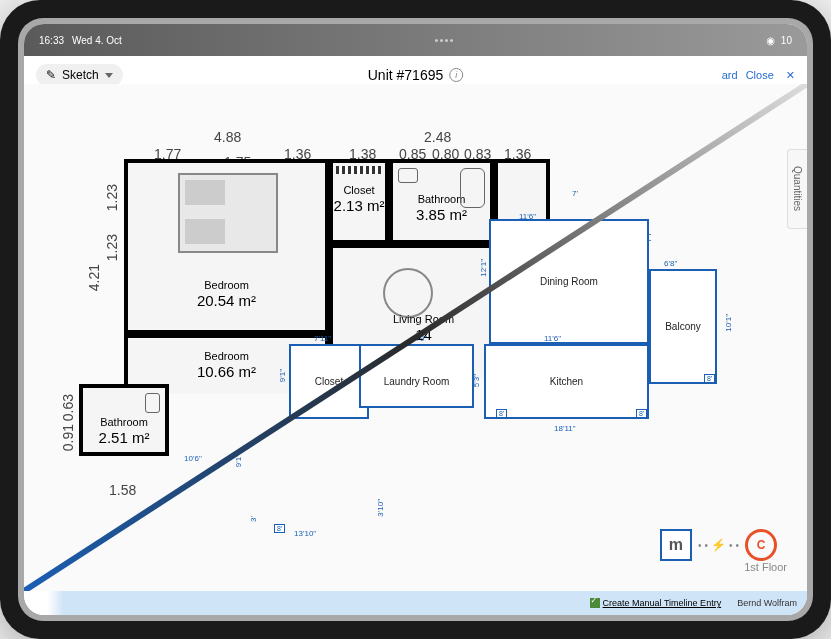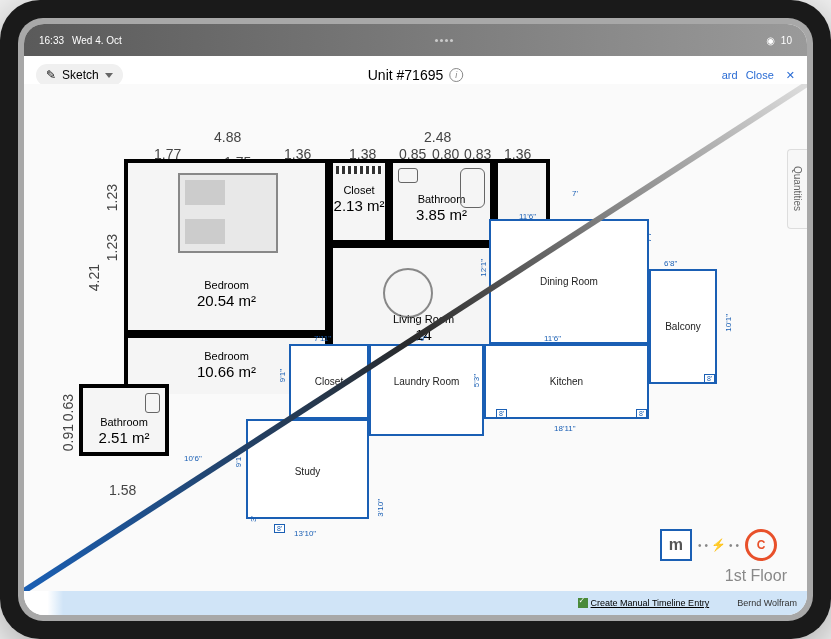--- a/index.html
+++ b/index.html
@@ -33,28 +33,28 @@
 .bp-room { position: absolute; border: 2px solid #1a5fb4; background: #fff; }
 .bp-label { font-size: 10px; text-align: center; color: #222; }
 .bp-dim { position: absolute; font-size: 8px; color: #1a5fb4; white-space: nowrap; }
 .bp-dim.v { writing-mode: vertical-rl; transform: rotate(180deg); }
 .elev8 { font-size: 7px; color: #1a5fb4; background: #fff; border: 1px solid #1a5fb4; padding: 0 2px; }
 .logo-area { position: absolute; bottom: 30px; right: 30px; display: flex; align-items: center; gap: 6px; z-index: 70; }
 .m-logo { width: 32px; height: 32px; border: 2px solid #1a5fb4; background: #fff; display: flex; align-items: center; justify-content: center; font-weight: bold; font-size: 16px; color: #555; }
 .sep-dots { display: flex; gap: 3px; align-items: center; font-size: 10px; color: #888; }
 .bolt { font-size: 12px; color: #555; }
 .c-logo { width: 32px; height: 32px; border: 3px solid #e8502a; border-radius: 50%; display: flex; align-items: center; justify-content: center; font-weight: bold; font-size: 12px; color: #e8502a; }
-.floor-label { position: absolute; bottom: 6px; right: 20px; font-size: 16px; color: #888; }
+.floor-label { position: absolute; bottom: 18px; right: 20px; font-size: 11px; color: #888; }
 .bottom-bar { position: absolute; bottom: 0; left: 0; right: 0; height: 24px; background: linear-gradient(to right, #fff 3%, #d0e4f7 5%); display: flex; align-items: center; font-size: 9px; z-index: 80; }
 .bottom-left { display: flex; align-items: center; gap: 10px; padding-left: 10px; }
 .mode-2d { background: #fff; padding: 2px 6px; border-radius: 3px; font-size: 9px; }
 .case-link { color: #2a6cd4; text-decoration: underline; }
 .status-chip { display: flex; align-items: center; gap: 3px; }
 .folder-icon { width: 10px; height: 8px; background: #e8a030; border-radius: 1px; }
-.bottom-right { margin-left: auto; padding-right: 10px; display: flex; gap: 28px; align-items: center; }
+.bottom-right { margin-left: auto; padding-right: 10px; display: flex; gap: 16px; align-items: center; }
 .check-link { display: flex; align-items: center; gap: 3px; }
 .checkbox { width: 10px; height: 10px; background: #4a8a3a; display: inline-block; position: relative; }
 .checkbox::after { content: '✓'; color: #fff; font-size: 8px; position: absolute; top: -2px; left: 1px; }
 .user-name { color: #333; }
 </style>
 </head>
 <body>
 
 <div class="tablet-frame">
 <div class="tablet-inner">
@@ -186,24 +186,21 @@
     </div>
     <div class="bp-room" style="left:465px;top:135px;width:160px;height:125px">
       <div class="bp-label" style="margin-top:55px">Dining Room</div>
     </div>
     <div class="bp-room" style="left:460px;top:260px;width:165px;height:75px">
       <div class="bp-label" style="margin-top:30px">Kitchen</div>
     </div>
     <div class="bp-room" style="left:265px;top:260px;width:80px;height:75px">
       <div class="bp-label" style="margin-top:30px">Closet</div>
     </div>
-    <div class="bp-room" style="left:222px;top:335px;width:123px;height:100px">
-      <div class="bp-label" style="margin-top:45px">Study</div>
-    </div>
-    <div class="bp-room" style="left:345px;top:260px;width:115px;height:92px">
+    <div class="bp-room" style="left:335px;top:260px;width:115px;height:64px">
       <div class="bp-label" style="margin-top:30px">Laundry Room</div>
     </div>
 
     <div class="bp-dim" style="left:290px;top:250px">7'11"</div>
     <div class="bp-dim" style="left:390px;top:250px">4'9"</div>
     <div class="bp-dim" style="left:520px;top:250px">11'6"</div>
     <div class="bp-dim v" style="left:254px;top:285px">9'1"</div>
     <div class="bp-dim v" style="left:210px;top:370px">9'1"</div>
     <div class="bp-dim v" style="left:448px;top:290px">5'3"</div>
     <div class="bp-dim" style="left:530px;top:340px">18'11"</div>

